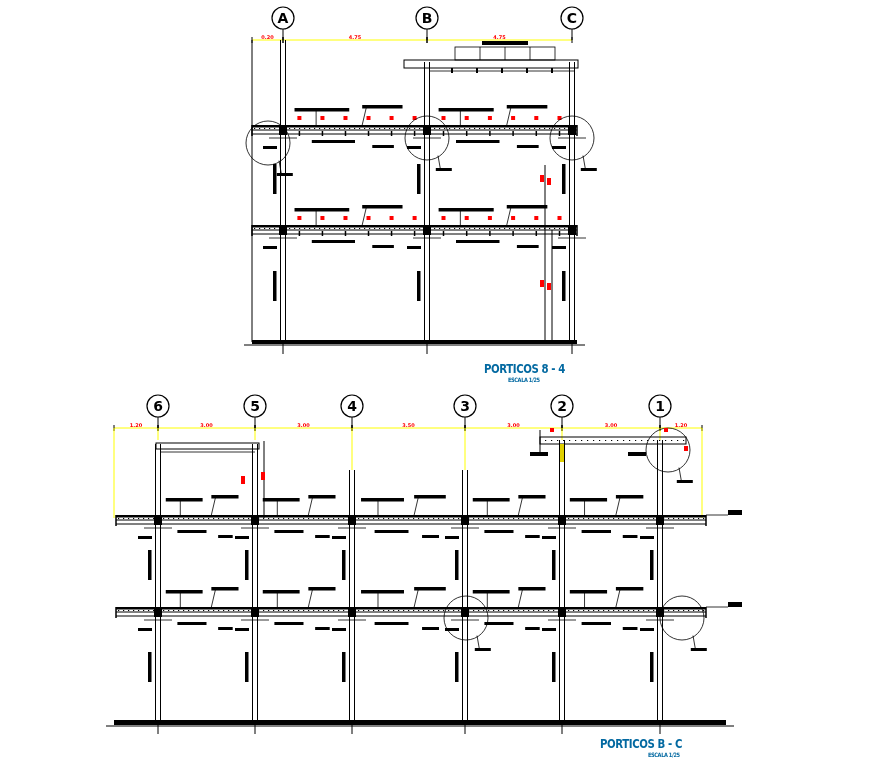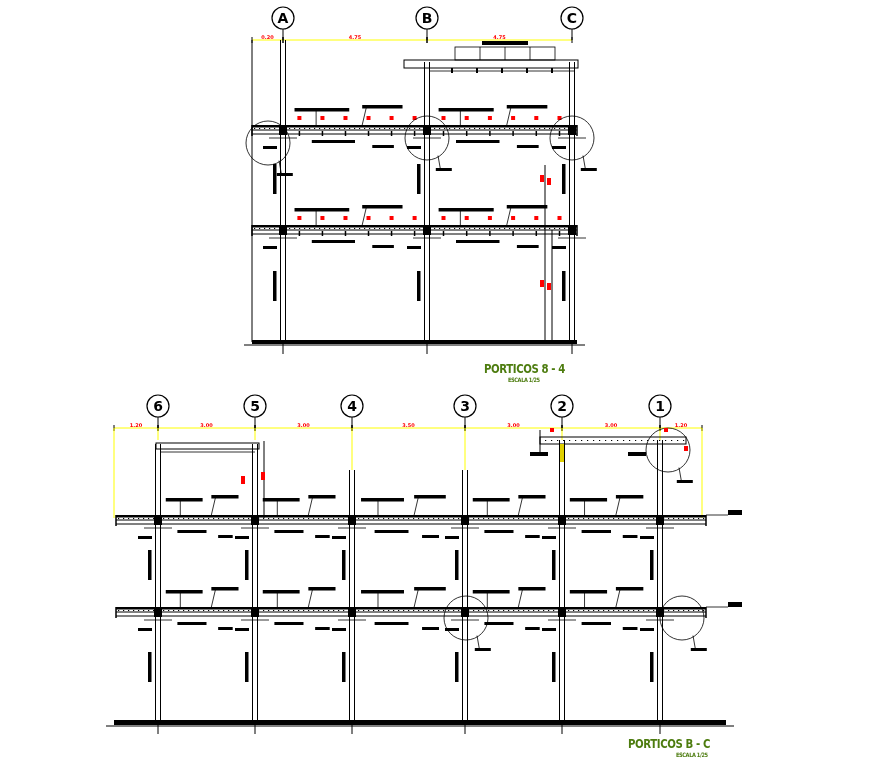--- a/index.html
+++ b/index.html
@@ -1,18 +1,18 @@
 <!DOCTYPE html>
 <html><head>
 <meta charset="utf-8">
 <style>
   html, body { margin: 0; padding: 0; background: #ffffff; }
   body { width: 870px; height: 770px; overflow: hidden; position: relative; font-family: "Liberation Sans", sans-serif; }
   #canvas { position: absolute; left: 0; top: 0; width: 870px; height: 770px; }
-  .title { position: absolute; font-family: "DejaVu Sans", sans-serif; font-weight: bold; color: #4d7c0f; letter-spacing: -0.5px; white-space: nowrap; }
+  .title { position: absolute; font-family: "DejaVu Sans", sans-serif; font-weight: bold; color: #0369a1; letter-spacing: -0.5px; white-space: nowrap; }
   .title-main { font-size: 12px; transform: scaleX(0.85); transform-origin: left top; }
   .title-sub { font-size: 6px; font-weight: bold; transform: scaleX(0.85); transform-origin: left top; }
   .grid-bubble-label { font-family: "DejaVu Sans", sans-serif; font-weight: bold; font-size: 14px; }
   .dim-text { font-family: "DejaVu Sans", sans-serif; font-size: 5px; font-weight: bold; fill: #ff0000; }
 </style>
 </head>
 <body>
 
 <svg id="canvas" viewBox="0 0 870 770" xmlns="http://www.w3.org/2000/svg">
   <g id="top-drawing">
@@ -785,16 +785,16 @@
       <line x1="706" y1="607" x2="728" y2="607" stroke="#000000" stroke-width="0.8"></line>
       <rect x="728" y="602" width="14" height="5" fill="#000000"></rect>
     </g>
 </svg>
 
 <div class="title" style="left:484px; top:362px;">
   <div class="title-main">PORTICOS 8 - 4</div>
   <div class="title-sub" style="margin-left:24px;">ESCALA 1/25</div>
 </div>
 
-<div class="title" style="left:628px; top:737px;">
+<div class="title" style="left:600px; top:737px;">
   <div class="title-main">PORTICOS B - C</div>
   <div class="title-sub" style="margin-left:48px;">ESCALA 1/25</div>
 </div>
 
 </body></html>

